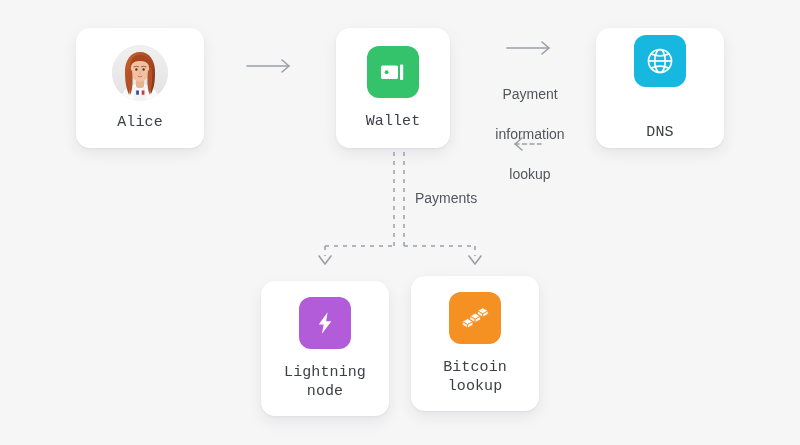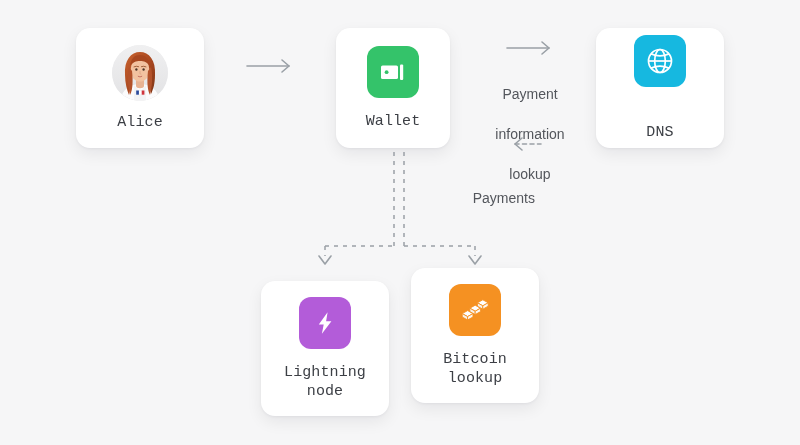--- a/index.html
+++ b/index.html
@@ -40,21 +40,21 @@
     color: #3c3f45;
     text-align: center;
     letter-spacing: 0.1px;
   }
 
   
   #card-alice     { left: 76px;  top: 28px;  width: 128px; height: 120px; }
   #card-wallet    { left: 336px; top: 28px;  width: 114px; height: 120px; }
   #card-dns       { left: 596px; top: 28px;  width: 128px; height: 120px; gap: 22px; }
   #card-lightning { left: 261px; top: 281px; width: 128px; height: 135px; }
-  #card-bitcoin   { left: 411px; top: 268px; width: 128px; height: 135px; }
+  #card-bitcoin   { left: 411px; top: 276px; width: 128px; height: 135px; }
 
   
   .icon-tile {
     width: 52px;
     height: 52px;
     border-radius: 12px;
     display: flex;
     align-items: center;
     justify-content: center;
     margin-bottom: 14px;
@@ -76,21 +76,21 @@
   .conn-label {
     position: absolute;
     font-size: 14px;
     line-height: 20px;
     color: #53565c;
     text-align: center;
     white-space: pre-line;
   }
   #label-address  { left: 213px; top: 84px;  width: 114px; }
   #label-lookup   { left: 473px; top: 64px;  width: 114px; }
-  #label-payments { left: 415px; top: 188px; width: 120px; text-align: right; }
+  #label-payments { left: 415px; top: 188px; width: 120px; text-align: left; }
 
   
   .arrow-svg { position: absolute; overflow: visible; }
   #arrow-address   { left: 245px; top: 56px;  width: 52px;  height: 20px; }
   #arrow-lookup-fw { left: 505px; top: 38px;  width: 52px;  height: 20px; }
   #arrow-lookup-bk { left: 505px; top: 134px; width: 52px;  height: 20px; }
   #payments-tree   { left: 310px; top: 152px; width: 185px; height: 115px; }
 </style>
 </head>
 <body>

